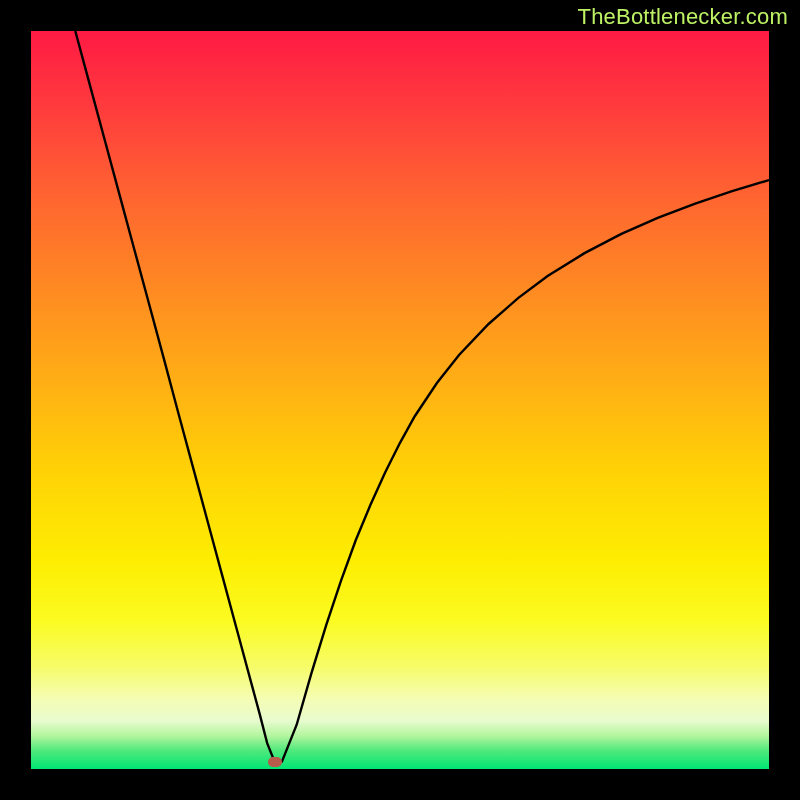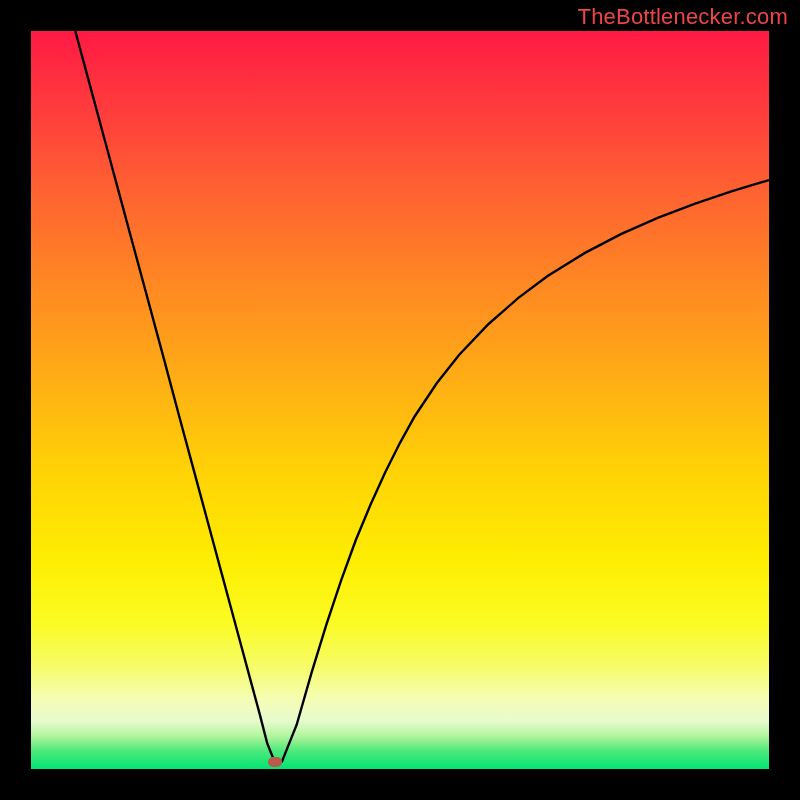--- a/index.html
+++ b/index.html
@@ -14,21 +14,21 @@
   .frame {
     position: relative;
     width: 800px;
     height: 800px;
     background: #000;
   }
   .watermark {
     position: absolute;
     top: 4px;
     right: 12px;
-    color: #ef4444;
+    color: #bef264;
     font-size: 22px;
     font-weight: 400;
     letter-spacing: 0.2px;
   }
   .plot-area {
     position: absolute;
     left: 31px;
     top: 31px;
     width: 738px;
     height: 738px;

